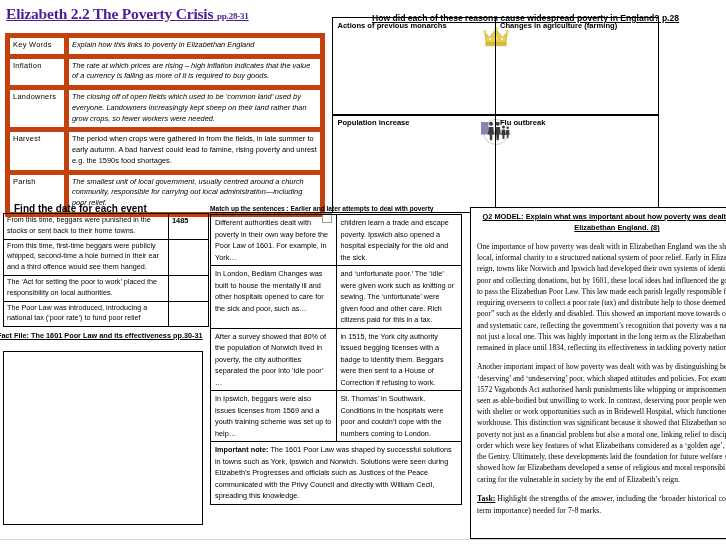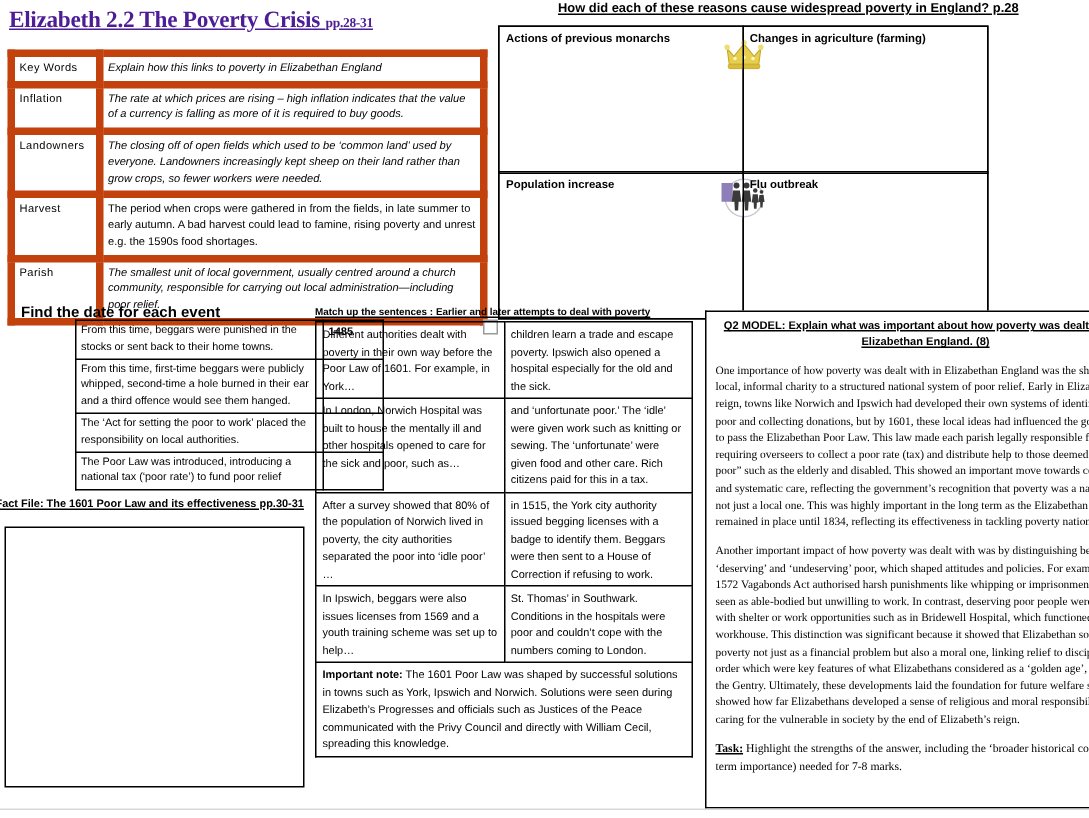--- a/index.html
+++ b/index.html
@@ -90,21 +90,20 @@
     white-space: nowrap;
   }
 
   
   .date-table {
     position: absolute;
     left: 3px; top: 213px;
     width: 206px;
     border-collapse: collapse;
     table-layout: fixed;
-    margin-left: 47px;
   }
   .date-table td {
     border: 1px solid #000;
     padding: 1px 3px 2px 3px;
     font-size: 7.2px;
     line-height: 1.5;
     vertical-align: top;
   }
   .date-table td.datecell {
     width: 33px;
@@ -140,21 +139,21 @@
     width: 50%;
   }
   .match-table td.note {
     font-size: 7.3px;
   }
   .match-table td.note b { font-weight: bold; }
 
   
   #diagram-head {
     position: absolute;
-    left: 372px; top: 0;
+    left: 372px; top: 13px;
     font-size: 8.6px;
     font-weight: bold;
     text-decoration: underline;
     white-space: nowrap;
   }
   .diagram-grid {
     position: absolute;
     left: 332px; top: 17px;
     width: 327px;
     height: 196px;
@@ -348,21 +347,21 @@
 
   <div id="match-head" class="sec-head">Match up the sentences : Earlier and later attempts to deal with poverty</div>
 
   <table class="match-table">
     <tbody>
       <tr>
         <td>Different authorities dealt with poverty in their own way before the Poor Law of 1601. For example, in York…</td>
         <td>children learn a trade and escape poverty. Ipswich also opened a hospital especially for the old and the sick.</td>
       </tr>
       <tr>
-        <td>In London, Norwich Hospital was built to house the mentally ill and other hospitals opened to care for the sick and poor, such as…</td>
+        <td>In London, Bedlam Changes was built to house the mentally ill and other hospitals opened to care for the sick and poor, such as…</td>
         <td>and ‘unfortunate poor.’ The ‘idle’ were given work such as knitting or sewing. The ‘unfortunate’ were given food and other care. Rich citizens paid for this in a tax.</td>
       </tr>
       <tr>
         <td>After a survey showed that 80% of the population of Norwich lived in poverty, the city authorities separated the poor into ‘idle poor’ …</td>
         <td>in 1515, the York city authority issued begging licenses with a badge to identify them. Beggars were then sent to a House of Correction if refusing to work.</td>
       </tr>
       <tr>
         <td>In Ipswich, beggars were also issues licenses from 1569 and a youth training scheme was set up to help…</td>
         <td>St. Thomas’ in Southwark. Conditions in the hospitals were poor and couldn’t cope with the numbers coming to London.</td>
       </tr>

